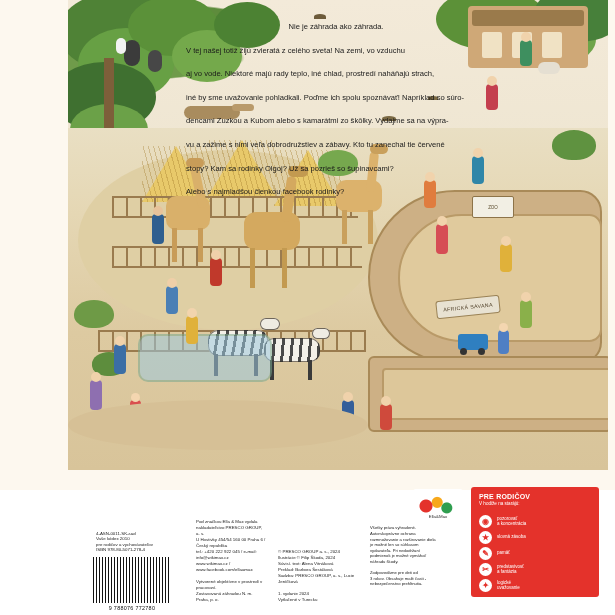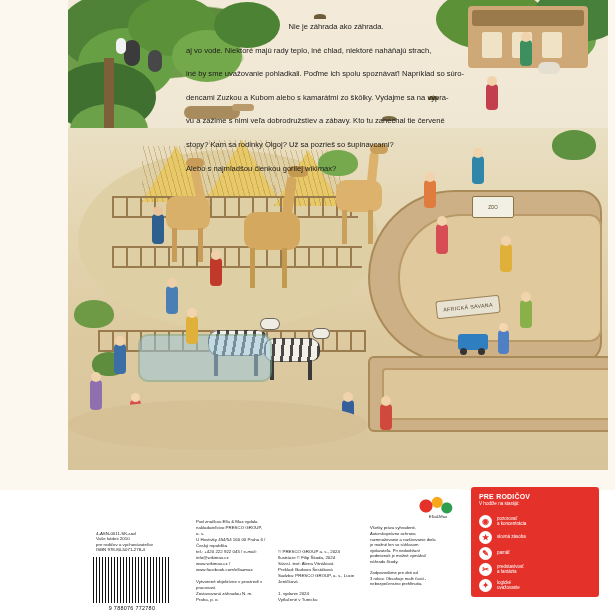--- a/index.html
+++ b/index.html
@@ -170,26 +170,27 @@
     font-size:4.4px;color:#333;
   }
 </style>
 </head>
 <body>
 
 <div class="page">
 
   <div class="blurb">
     <span class="l c">Nie je záhrada ako záhrada.</span>
-    <span class="l">aj vo vode. Niektoré majú rady teplo, iné chlad, niektoré naháňajú strach,</span>
+    <span class="l">V tej našej totiž žijú zvieratá z celého sveta! Na zemi, vo vzduchu</span>
+    <span class="l">aj vo vode. Niektoré majú rady teplo, iné chlad, prostredí naháňajú strach,</span>
     <span class="l">iné by sme uvažovanie pohladkali. Poďme ich spolu spoznávať! Napríklad so súro-</span>
     <span class="l">dencami Zuzkou a Kubom alebo s kamarátmi zo škôlky. Vydajme sa na výpra-</span>
     <span class="l">vu a zažime s nimi veľa dobrodružstiev a zábavy. Kto tu zanechal tie červené</span>
     <span class="l">stopy? Kam sa rodinky Olgoj? Už sa pozrieš so šupinavcami?</span>
-    <span class="l">Alebo s najmladšou členkou gorilej wikimax?</span>
+    <span class="l">Alebo s najmladšou členkou facebook rodinky?</span>
   </div>
 
   <div class="illus">
 
     <div class="band-jungle"></div>
 
     <div class="leafmass" style="left:-10px;top:-8px;width:120px;height:80px;background:#4f8236;"></div>
     <div class="leafmass" style="left:10px;top:28px;width:96px;height:72px;background:#67a044;"></div>
     <div class="leafmass" style="left:-16px;top:62px;width:104px;height:70px;background:#3f7030;"></div>
     <div class="leafmass" style="left:60px;top:-4px;width:90px;height:60px;background:#5b9139;"></div>

